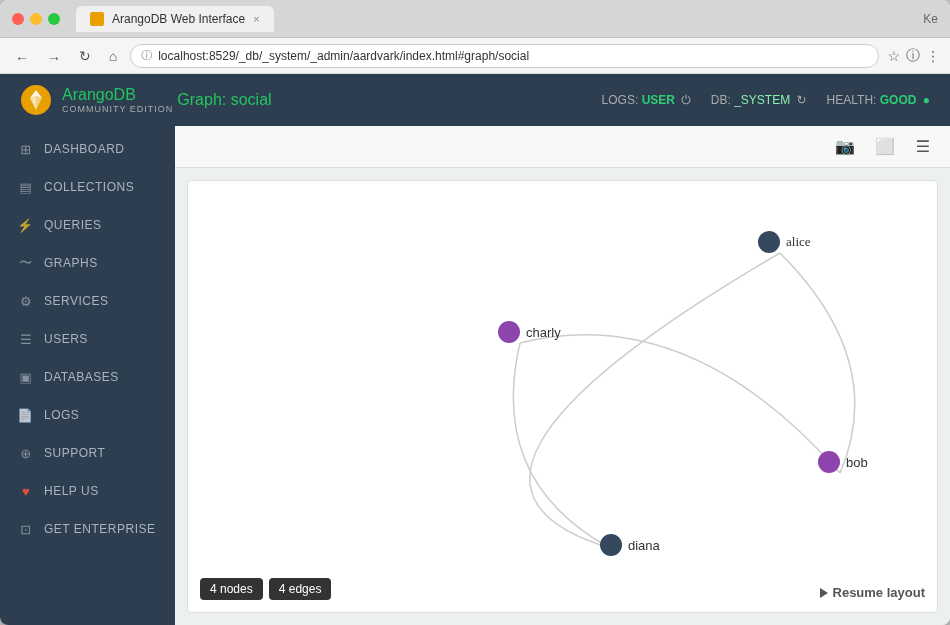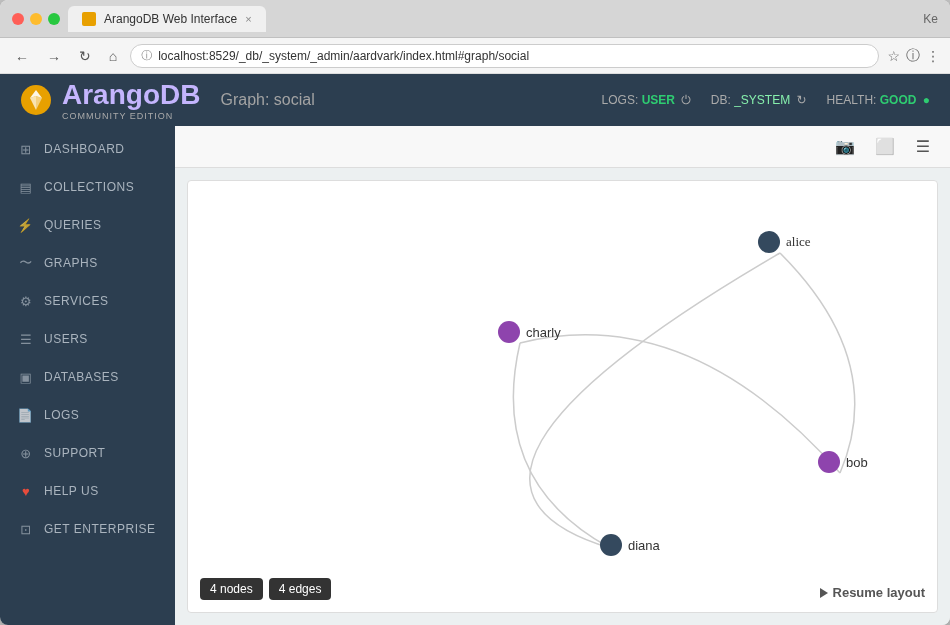--- a/index.html
+++ b/index.html
@@ -22,20 +22,21 @@
       display: flex;
       flex-direction: column;
     }
 
     .browser-titlebar {
       background: #d6d6d6;
       height: 38px;
       display: flex;
       align-items: center;
       padding: 0 12px;
+      gap: 8px;
       border-bottom: 1px solid #c0c0c0;
     }
 
     .traffic-lights {
       display: flex;
       gap: 6px;
       margin-right: 8px;
     }
 
     .traffic-light {
@@ -152,36 +153,36 @@
       width: 32px;
       height: 32px;
     }
 
     .logo-text-area {
       display: flex;
       flex-direction: column;
     }
 
     .logo-text {
-      font-size: 28px;
-      font-weight: bold;
-      color: #c4b5fd;
+      font-size: 16px;
+      font-weight: normal;
+      color: #22c55e;
     }
 
     .logo-subtitle {
       font-size: 9px;
       color: #aaa;
       letter-spacing: 1px;
       text-transform: uppercase;
     }
 
     .graph-title {
-      color: #a3a3a3;
+      color: #22c55e;
       font-size: 16px;
-      margin-left: 20px;
+      margin-left: 4px;
     }
 
     .header-right {
       margin-left: auto;
       display: flex;
       align-items: center;
       gap: 20px;
       font-size: 12px;
     }
 

